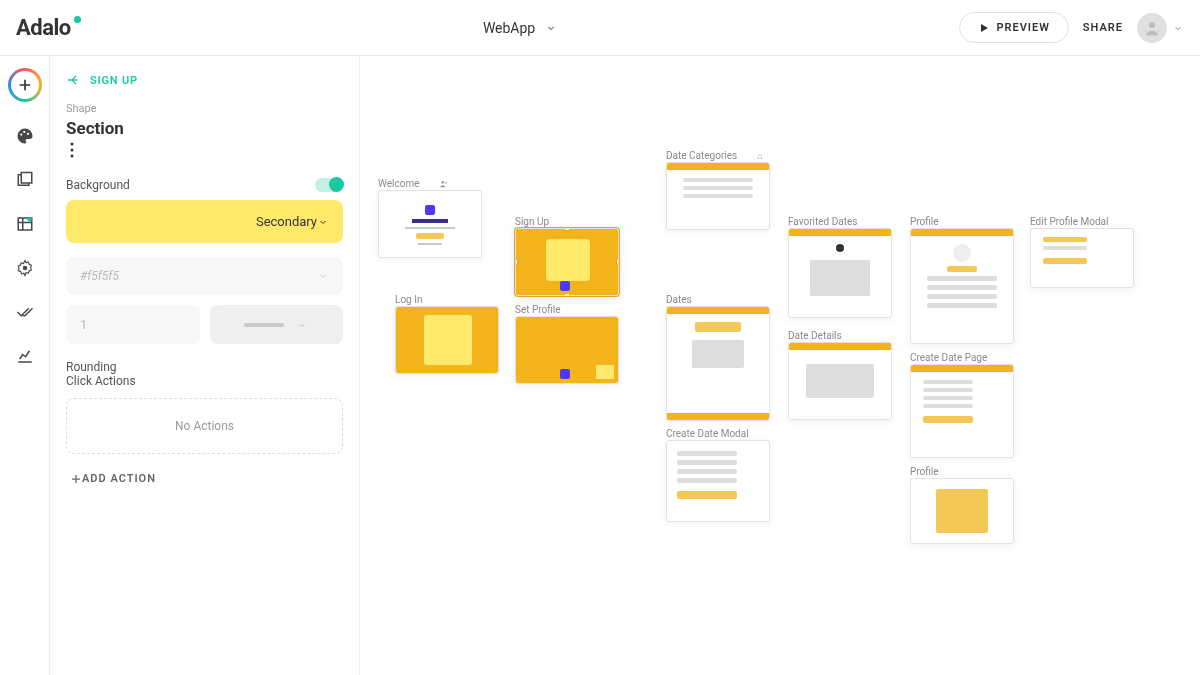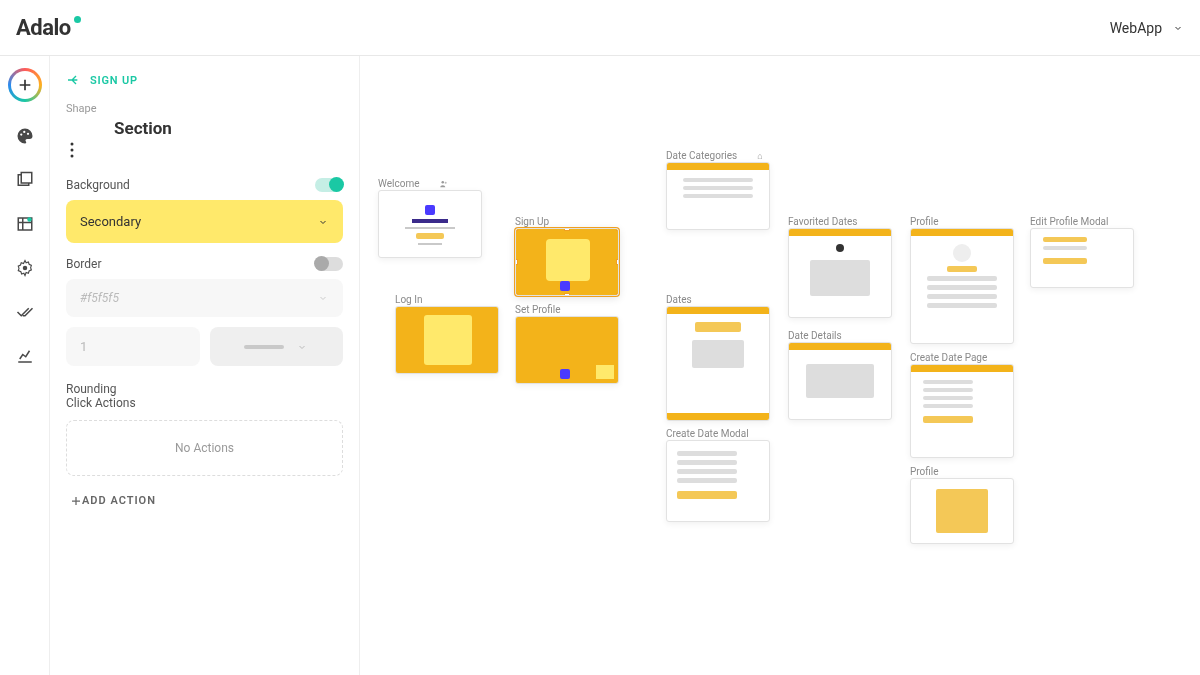--- a/index.html
+++ b/index.html
@@ -18,33 +18,33 @@
 .body { display: flex; height: calc(675px - 56px); }
 
 .rail { width: 50px; border-right: 1px solid #eee; display: flex; flex-direction: column; align-items: center; gap: 24px; padding-top: 12px; }
 .add-circle { width: 34px; height: 34px; border-radius: 50%; display: flex; align-items: center; justify-content: center; cursor: pointer; border: 3px solid transparent; background: linear-gradient(#fff,#fff) padding-box, conic-gradient(#ff5a5a, #ffb020, #1ac8a4, #2b8aef, #ff5a5a) border-box; }
 .rail-icon { width: 20px; height: 20px; display: flex; align-items: center; justify-content: center; cursor: pointer; color: #484848; }
 
 .panel { width: 310px; border-right: 1px solid #eee; padding: 8px 16px; overflow-y: auto; }
 .panel-crumb { display: flex; align-items: center; gap: 8px; color: #1ac8a4; font-size: 11px; font-weight: 600; letter-spacing: 0.8px; padding: 8px 0 14px; cursor: pointer; }
 .panel-title-row { display: flex; align-items: start; justify-content: space-between; margin-bottom: 16px; flex-direction: column; }
 .panel-subtitle { color: #9a9a9a; font-size: 11px; margin-bottom: 3px; }
-.panel-title { font-size: 17px; font-weight: 700; margin-left: 48px; }
+.panel-title { font-size: 17px; font-weight: 700; }
 .kebab { cursor: pointer; padding: 4px; }
 
 .field-row { display: flex; align-items: center; justify-content: space-between; margin: 12px 0 8px; }
 .field-label { font-size: 12px; color: #555; }
 .toggle { width: 28px; height: 14px; border-radius: 10px; position: relative; cursor: pointer; }
 .toggle.on { background: #c5eee5; }
 .toggle.off { background: #ddd; }
 .toggle .knob { width: 15px; height: 15px; border-radius: 50%; position: absolute; top: -1px; }
 .toggle.on .knob { right: -1px; background: #1ac8a4; }
 .toggle.off .knob { left: -1px; background: #aaa; }
 
-.select-bg { background: #ffe96b; border-radius: 8px; padding: 14px 14px; display: flex; justify-content: space-between; align-items: center; cursor: pointer; margin-bottom: 14px; font-size: 13px; }
+.select-bg { background: #ffe96b; border-radius: 8px; padding: 14px 14px; display: flex; justify-content: flex-end; align-items: center; cursor: pointer; margin-bottom: 14px; font-size: 13px; }
 .select-disabled { background: #f7f7f7; color: #bbb; border-radius: 8px; padding: 12px 14px; display: flex; justify-content: space-between; align-items: center; font-size: 12px; margin-bottom: 10px; font-style: italic; }
 .two-col { display: flex; gap: 10px; margin-bottom: 16px; }
 .num-box { background: #f7f7f7; color: #bbb; border-radius: 8px; padding: 12px 14px; flex: 1; font-size: 13px; }
 .sel-box { background: #efefef; border-radius: 8px; padding: 12px 14px; flex: 1; display: flex; justify-content: center; align-items: center; }
 .sel-box .bar { height: 4px; width: 40px; background: #c9c9c9; border-radius: 2px; }
 
 .slider-row { display: flex; align-items: center; gap: 14px; margin: 10px 0 18px; }
 .slider-track { flex: 1; height: 3px; background: #ddd; border-radius: 2px; position: relative; }
 .slider-thumb { width: 16px; height: 16px; border-radius: 50%; background: #fff; border: 1px solid #ccc; box-shadow: 0 1px 3px rgba(0,0,0,.2); position: absolute; top: -7px; left: 0; }
 .slider-val { background: #f4f4f4; border-radius: 8px; padding: 10px 14px; font-size: 13px; }
@@ -78,20 +78,40 @@
   <div class="logo">
     <span>Adalo</span>
     <span class="logo-dot"></span>
   </div>
   <div class="header-center">
     <span>WebApp</span>
     <svg class="chev" viewBox="0 0 24 24">
         <path d="M7 10l5 5 5-5" stroke="#333" stroke-width="2" fill="none"></path>
       </svg>
   </div>
+  <div class="header-right">
+    <div class="preview-btn">
+      <svg width="12" height="12" viewBox="0 0 24 24">
+          <path d="M6 4l14 8-14 8z" fill="#333"></path>
+        </svg>
+      <span>PREVIEW</span>
+    </div>
+    <div class="share-btn">SHARE</div>
+    <div class="avatar-menu">
+      <div class="avatar-circle">
+        <svg width="18" height="18" viewBox="0 0 24 24">
+            <circle cx="12" cy="8" r="4" fill="#bbb"></circle>
+            <path d="M4 22c0-4 4-6 8-6s8 2 8 6" fill="#bbb"></path>
+          </svg>
+      </div>
+      <svg class="chev" viewBox="0 0 24 24">
+          <path d="M7 10l5 5 5-5" stroke="#888" stroke-width="2" fill="none"></path>
+        </svg>
+    </div>
+  </div>
 </div>
 
 <div class="body">
 
   <div class="rail">
     <div class="add-circle">
       <svg width="16" height="16" viewBox="0 0 24 24">
           <path d="M12 4v16M4 12h16" stroke="#333" stroke-width="2.5"></path>
         </svg>
     </div>
@@ -162,26 +182,20 @@
           <div class="knob"></div>
         </div>
     </div>
     <div class="select-bg">
       <span>Secondary</span>
       <svg class="chev" viewBox="0 0 24 24">
           <path d="M7 10l5 5 5-5" stroke="#333" stroke-width="2" fill="none"></path>
         </svg>
     </div>
 
-    <div class="field-row">
-      <span class="field-label">Border</span>
-      <div class="toggle off">
-          <div class="knob"></div>
-        </div>
-    </div>
     <div class="select-disabled">
       <span>#f5f5f5</span>
       <svg class="chev" viewBox="0 0 24 24">
           <path d="M7 10l5 5 5-5" stroke="#ccc" stroke-width="2" fill="none"></path>
         </svg>
     </div>
     <div class="two-col">
       <div class="num-box">1</div>
       <div class="sel-box">
         <div class="bar"></div>

